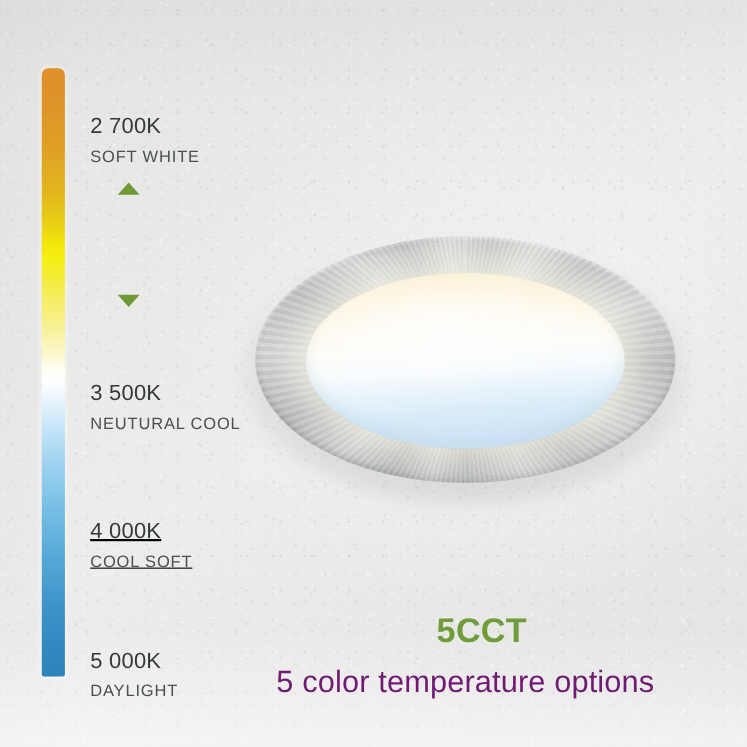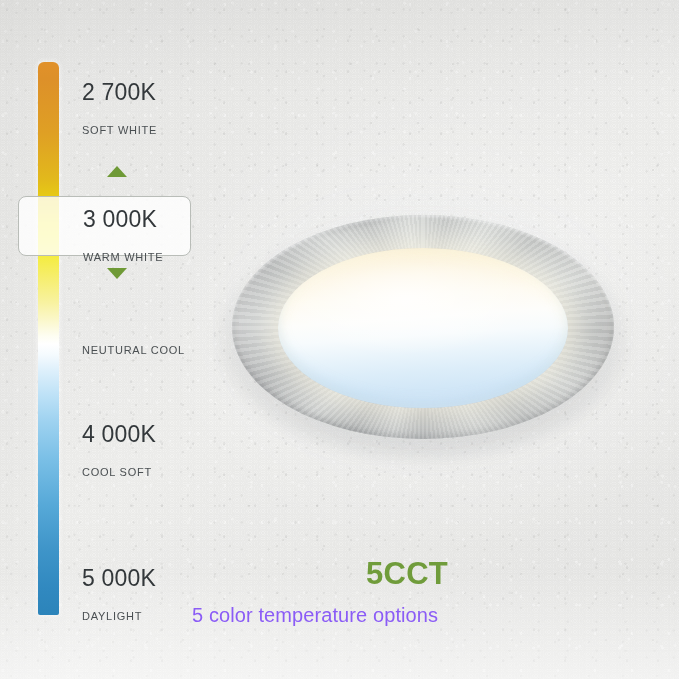--- a/index.html
+++ b/index.html
@@ -95,29 +95,30 @@
       #2c84ba 100%);
     box-shadow: 0 0 5px 1px rgba(255,255,255,0.55);
   }
 
   
   .cct-label {
     position: absolute;
     left: 82px;
   }
   .cct-k {
-    font-size: 23px;
+    font-size: 20px;
     color: #33383b;
     letter-spacing: 0.2px;
     line-height: 1;
     white-space: nowrap;
+    margin-top: 24px;
   }
   .cct-name {
-    margin-top: 21px;
-    font-size: 11px;
+    margin-top: 10px;
+    font-size: 15px;
     color: #4a4f52;
     letter-spacing: 0.75px;
     line-height: 1;
     white-space: nowrap;
   }
 
   
   .cct-card {
     position: absolute;
     left: 18px;
@@ -242,36 +243,37 @@
     top: 28px;
     width: 302px;
     height: 170px;
     border-radius: 50%;
     background: radial-gradient(ellipse at 50% 50%, rgba(0,0,0,0) 86%, rgba(120,122,124,0.28) 100%);
   }
 
   
   .cct-title {
     position: absolute;
-    left: 216px;
+    left: 247px;
     top: 556px;
     width: 382px;
     text-align: center;
     font-size: 31px;
     font-weight: bold;
     color: #709c3b;
     letter-spacing: 0.3px;
   }
   .cct-subtitle {
     position: absolute;
     left: 192px;
     top: 604px;
     width: 462px;
-    font-size: 20px;
-    color: #8b5cf6;
+    text-align: center;
+    font-size: 28px;
+    color: #701a75;
     letter-spacing: 0.1px;
   }
 </style>
 </head>
 <body>
 
 <div id="stage">
 
   <div class="bg-base"></div>
   <div class="bg-texture"></div>
@@ -280,34 +282,29 @@
 
   <div class="scale-bar"></div>
 
   <div class="cct-label" style="top:81px;">
     <div class="cct-k">2 700K</div>
     <div class="cct-name">SOFT WHITE</div>
   </div>
 
   <div class="arrow arrow-up"></div>
 
-  <div class="cct-card">
-    <div class="cct-label-inner">
-      <div class="cct-k">3 000K</div>
-      <div class="cct-name">WARM WHITE</div>
-    </div>
-  </div>
 
   <div class="arrow arrow-down"></div>
 
   <div class="cct-label" style="top:324px;">
+    <div class="cct-k">3 500K</div>
     <div class="cct-name">NEUTURAL COOL</div>
   </div>
 
-  <div class="cct-label" style="top:423px;">
+  <div class="cct-label" style="top:449px;text-decoration:underline;">
     <div class="cct-k">4 000K</div>
     <div class="cct-name">COOL SOFT</div>
   </div>
 
   <div class="cct-label" style="top:567px;">
     <div class="cct-k">5 000K</div>
     <div class="cct-name">DAYLIGHT</div>
   </div>
 
   <div class="fixture">

